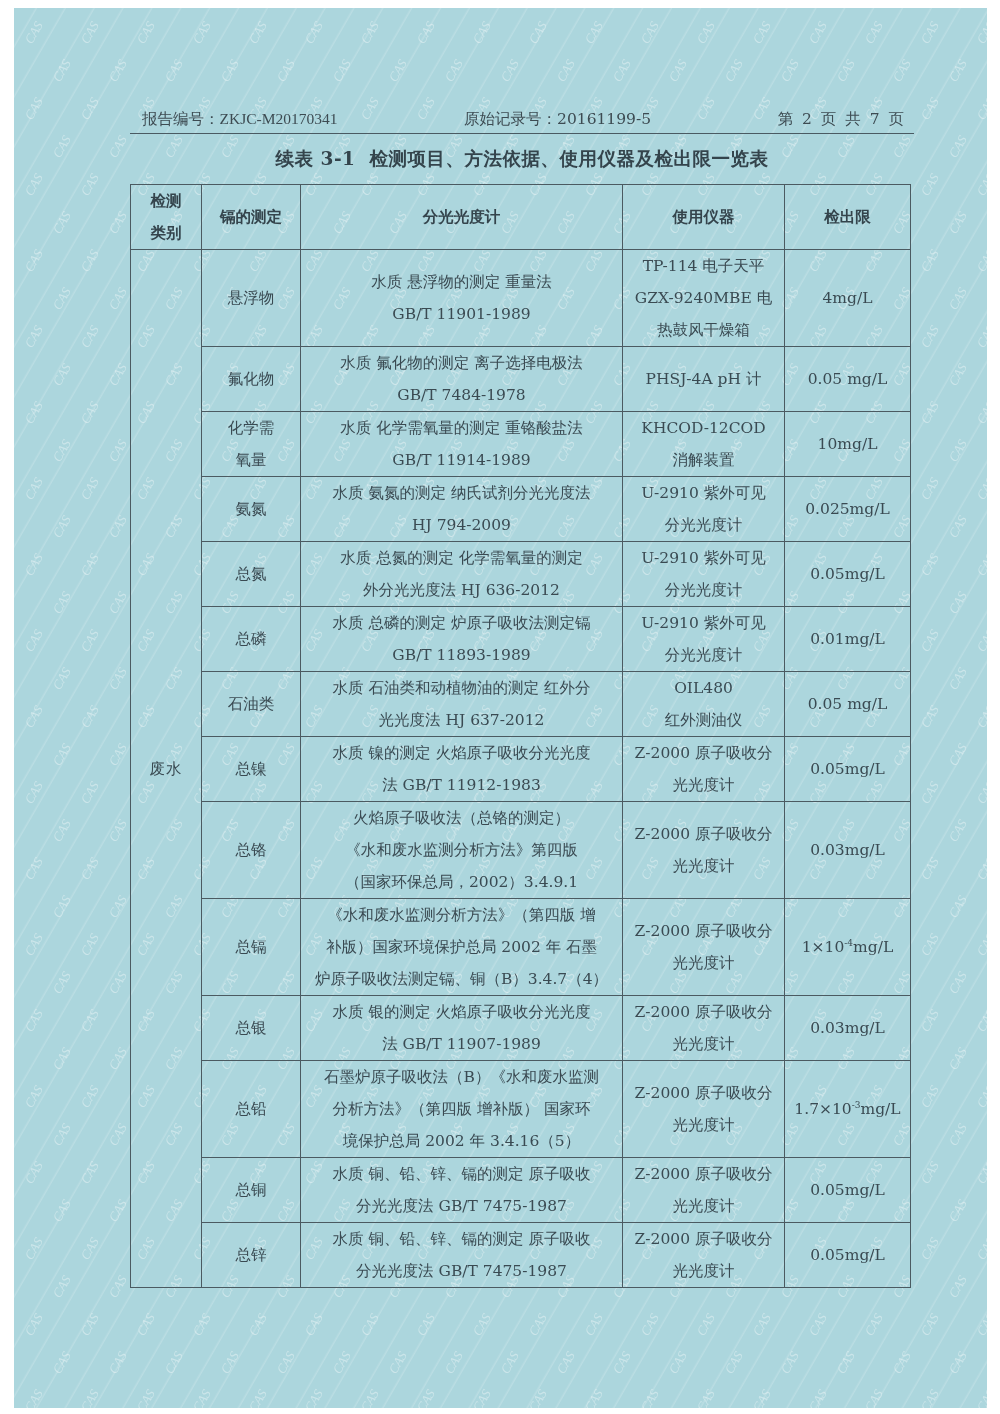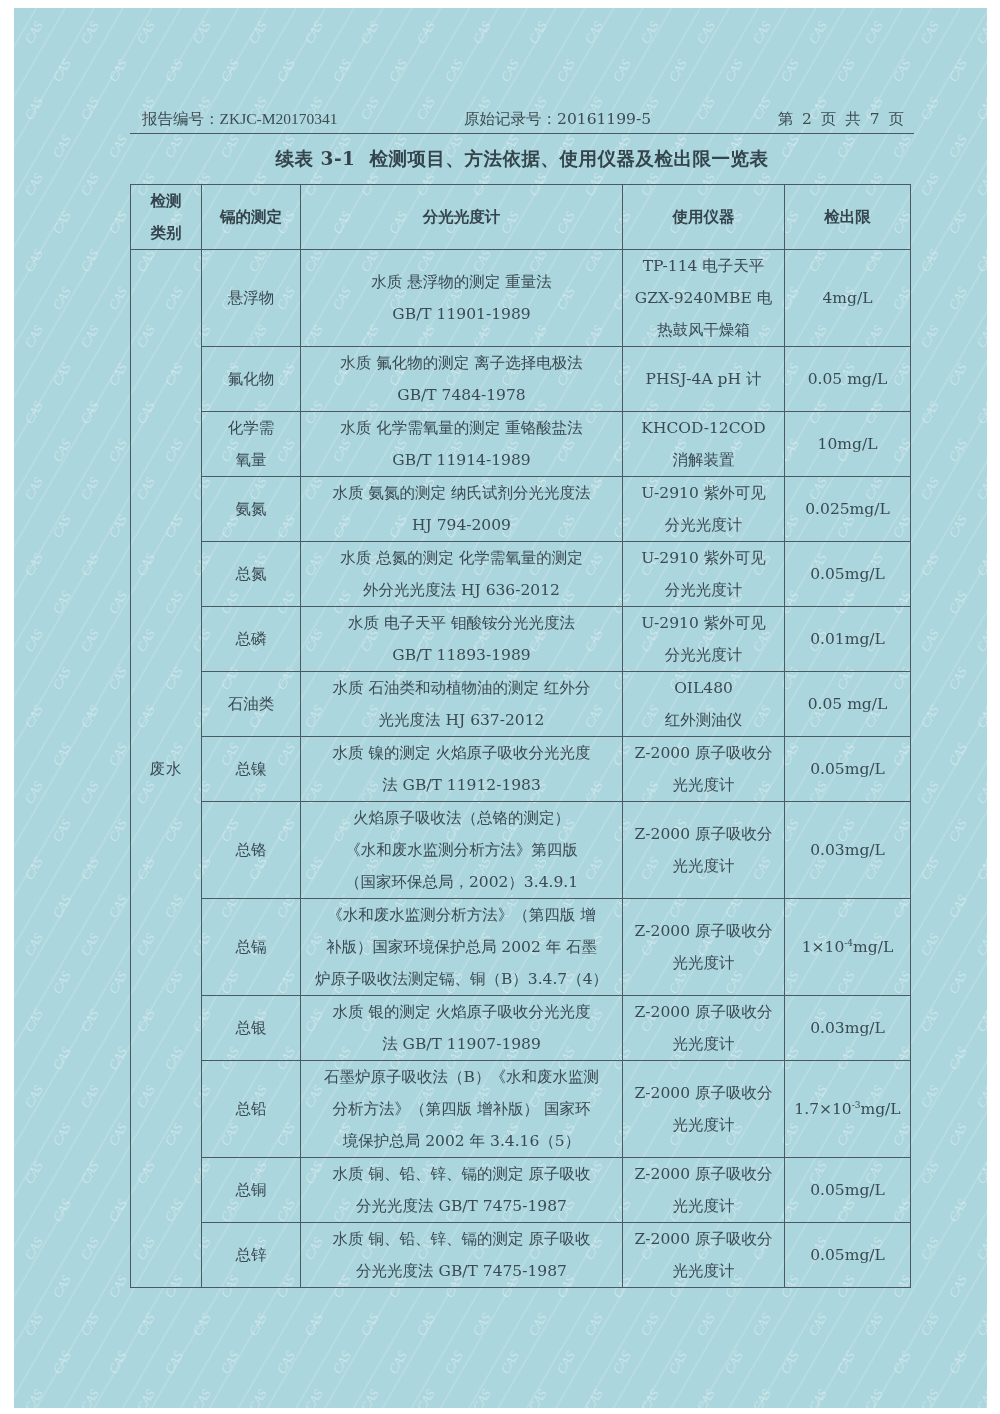--- a/index.html
+++ b/index.html
@@ -820,21 +820,21 @@
             <span>U-2910 紫外可见</span>
             <span>分光光度计</span>
           </td>
           <td>0.05mg/L</td>
         </tr>
         <tr style="height: 64px;">
           <td class="lines">
             <span>总磷</span>
           </td>
           <td class="lines">
-            <span>水质  电子天平  钼酸铵分光光度法</span>
+            <span>水质  总磷的测定  炉原子吸收法测定镉</span>
             <span>GB/T 11893-1989</span>
           </td>
           <td class="lines">
             <span>U-2910 紫外可见</span>
             <span>分光光度计</span>
           </td>
           <td>0.01mg/L</td>
         </tr>
         <tr style="height: 65px;">
           <td class="lines">

